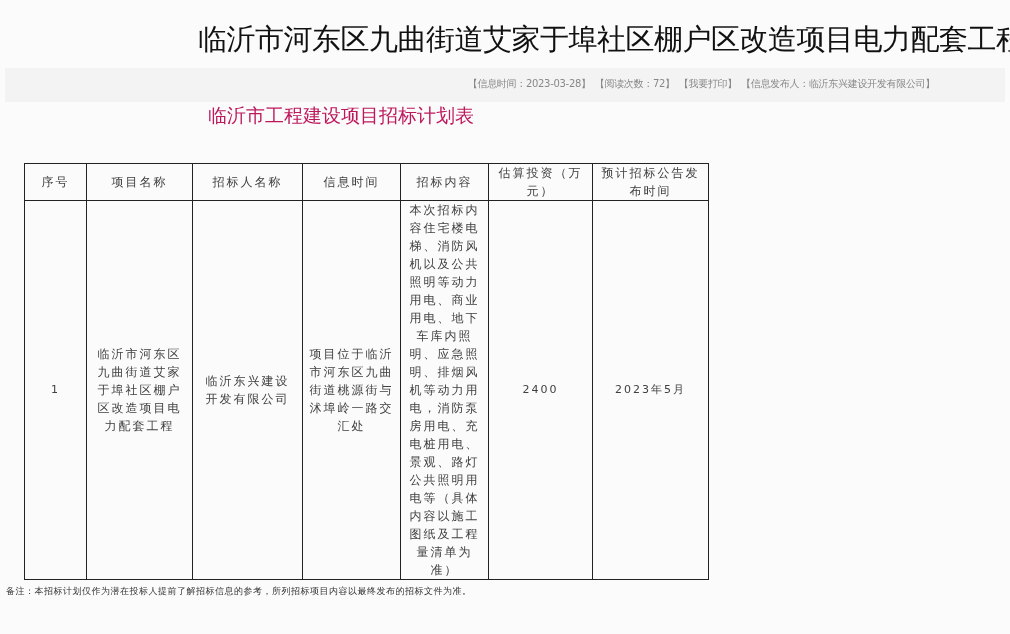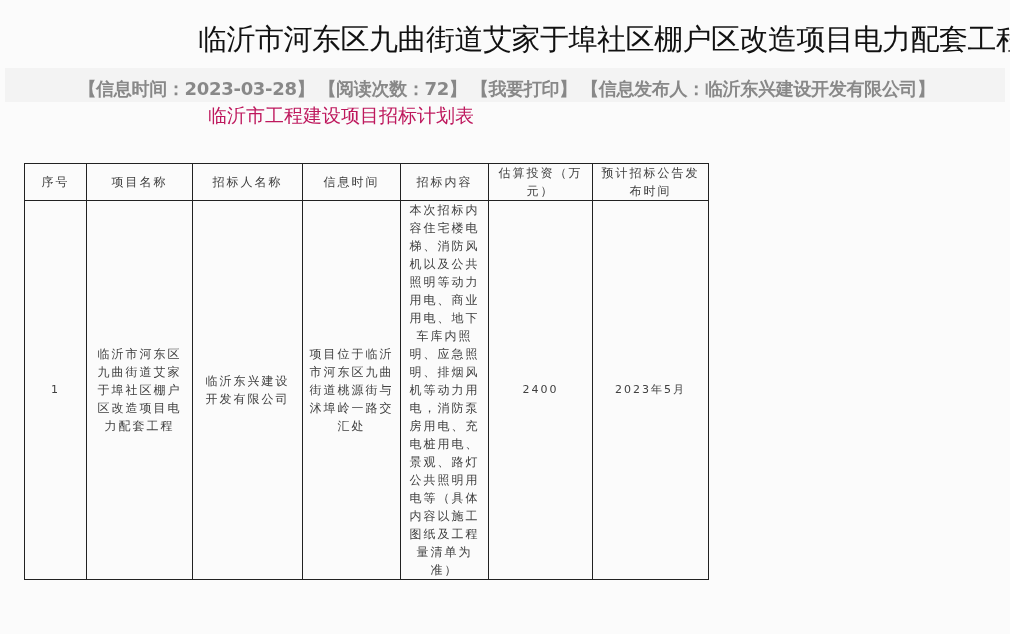--- a/index.html
+++ b/index.html
@@ -24,25 +24,24 @@
   }
   .info-bar {
     position: absolute;
     left: 5px; top: 68px;
     width: 1000px; height: 34px;
     background: #f3f3f3;
   }
   .info-items {
     position: absolute;
     right: 70px; top: 9px;
-    font-size: 18px;
+    font-size: 10px;
     color: #888;
     white-space: nowrap;
     letter-spacing: -0.3px;
-    font-weight: bold;
   }
   .info-items span { margin-left: 4px; }
   .info-items span.link { cursor: pointer; }
   .doc-subtitle {
     position: absolute;
     left: 208px; top: 103px;
     font-size: 19px;
     color: #be185d;
     white-space: nowrap;
   }
@@ -116,13 +115,14 @@
         <td class="c2 wrap">临沂市河东区九曲街道艾家于埠社区棚户区改造项目电力配套工程</td>
         <td class="c3 wrap">临沂东兴建设开发有限公司</td>
         <td class="c4 wrap">项目位于临沂市河东区九曲街道桃源街与沭埠岭一路交汇处</td>
         <td class="c5 wrap">本次招标内容住宅楼电梯、消防风机以及公共照明等动力用电、商业用电、地下车库内照明、应急照明、排烟风机等动力用电，消防泵房用电、充电桩用电、景观、路灯公共照明用电等（具体内容以施工图纸及工程量清单为准）</td>
         <td class="c6 num">2400</td>
         <td class="c7 num">2023年5月</td>
       </tr>
     </tbody>
   </table>
 
+  <div class="footnote">备注：本招标计划仅作为潜在投标人提前了解招标信息的参考，所列招标项目内容以最终发布的招标文件为准。</div>
 </div>
 
 </body></html>

